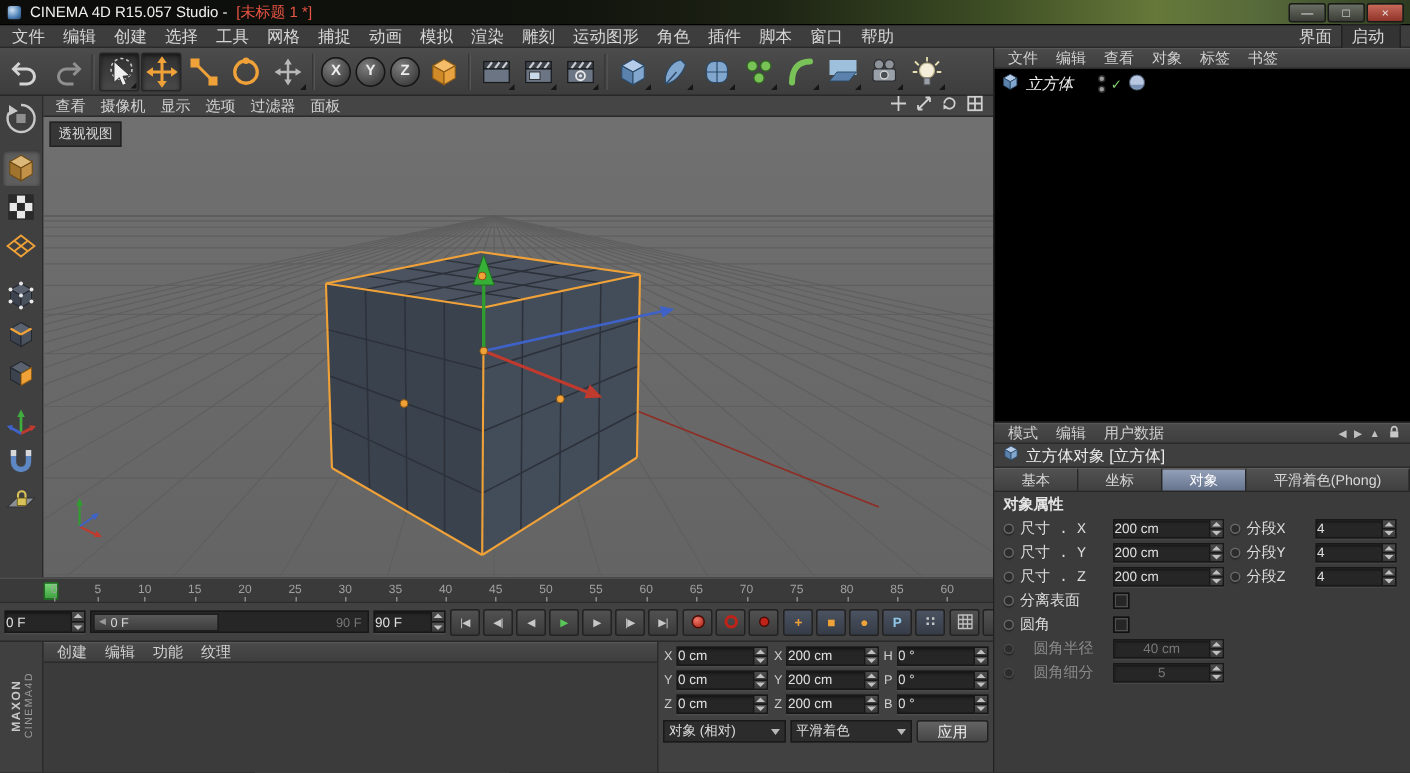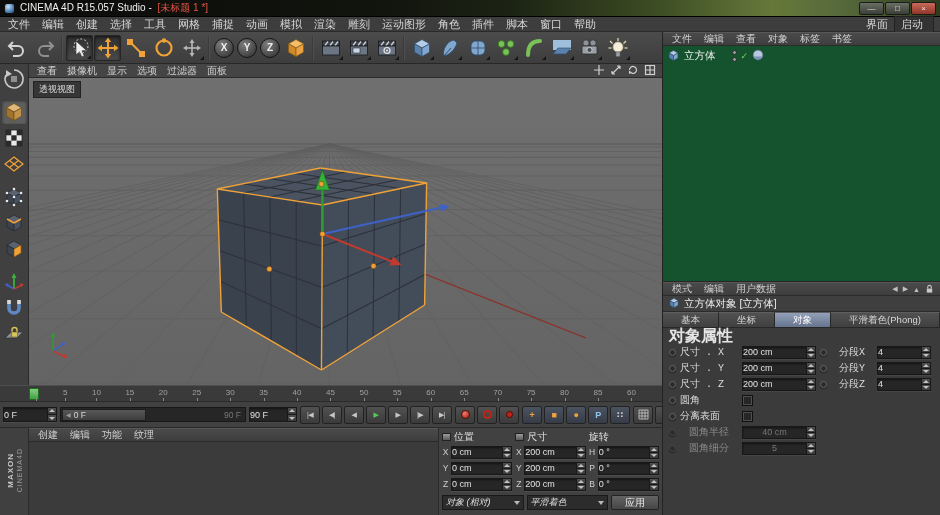--- a/index.html
+++ b/index.html
@@ -105,47 +105,47 @@
   .coords { width:224px; border-left:1px solid #2b2b2b; background:#414141; padding:2px 3px; display:flex; flex-direction:column; gap:2px; flex:none; }
   .coord-head { display:flex; gap:3px; height:13px; }
   .chead { flex:1; display:flex; align-items:center; gap:3px; color:#e0e0e0; font-size:10px; }
   .hicon { width:9px; height:8px; background:linear-gradient(#9a9a9a,#5a5a5a); border:1px solid #222; flex:none; }
   .coord-row { display:flex; gap:3px; height:14px; }
   .ccell { flex:1; display:flex; align-items:center; gap:2px; min-width:0; }
   .caxis { width:7px; font-size:8.5px; color:#cfcfcf; text-align:center; flex:none; }
   .cfield { flex:1; height:13px; min-width:0; }
   .coord-bottom { display:flex; gap:3px; margin-top:2px; height:15px; }
   .dropdown { flex:1; display:flex; align-items:center; background:#2c2c2c; border:1px solid #191919; font-size:9px; color:#ddd; padding:0 3px; gap:2px; min-width:0; }
-  .dval { flex:1; white-space:nowrap; overflow:hidden;font-style:italic; }
+  .dval { flex:1; white-space:nowrap; overflow:hidden; }
   .dd-arrow { width:0; height:0; border-left:3px solid transparent; border-right:3px solid transparent; border-top:4px solid #b8b8b8; flex:none; }
   .applybtn { width:48px; background:linear-gradient(#646464,#464646); border:1px solid #222; border-radius:2px; color:#ececec; font-size:10px;
     display:flex; align-items:center; justify-content:center; flex:none; }
 
   
   .om { height:250px; display:flex; flex-direction:column; border-bottom:1px solid #272727; flex:none; }
-  .om-list { flex:1; background:#14532d; padding-top:2px; }
+  .om-list { flex:1; background:#000000; padding-top:2px;font-style:italic; }
   .om-row { height:16px; display:flex; align-items:center; padding:0 4px; gap:4px; font-size:10.5px; color:#eeeeee; }
   .om-dots { display:flex; flex-direction:column; gap:2px; margin-left:12px; }
   .om-dots i { width:5px; height:5px; border-radius:50%; background:#9a9a9a; border:1px solid #2a2a2a; }
   .om-check { color:#7ed06a; font-size:9px; font-weight:bold; }
 
   
   .am { flex:1; display:flex; flex-direction:column; background:#3b3b3b; min-height:0; }
   .am-navicons { margin-left:auto; display:flex; gap:5px; align-items:center; color:#c0c0c0; font-size:7px; padding-right:3px; }
   .am-title { height:16px; display:flex; align-items:center; gap:4px; padding:0 5px; font-size:10.5px; color:#ececec; background:#3f3f3f; border-bottom:1px solid #2b2b2b; flex:none; }
   .am-tabs { display:flex; height:16px; border-bottom:1px solid #272727; background:#383838; flex:none; }
   .am-tab { display:flex; align-items:center; justify-content:center; font-size:9.5px; color:#d8d8d8;
     background:linear-gradient(#515151,#404040); border-right:1px solid #272727; border-top:1px solid #5e5e5e; width:56px; flex:none; }
   .am-tab:last-child { flex:1; width:auto; }
   .am-tab.active { background:linear-gradient(#93a0b8,#67748e); color:#ffffff; }
-  .am-section { height:16px; display:flex; align-items:center; padding:0 6px; font-size:16px; font-weight:bold; color:#e4e4e4; flex:none; }
+  .am-section { height:16px; display:flex; align-items:center; padding:0 6px; font-size:10px; font-weight:bold; color:#e4e4e4; flex:none; }
   .arow { height:16px; display:flex; align-items:center; gap:4px; padding-left:6px; font-size:10px; color:#dcdcdc; flex:none; }
   .dot { width:7px; height:7px; border-radius:50%; background:#2c2c2c; border:1px solid #686868; flex:none; box-shadow:0 1px 1px rgba(0,0,0,.4); }
   .albl { width:58px; white-space:nowrap; overflow:hidden; flex:none;font-family:Liberation Mono, monospace; }
-  .albl.seg { width:42px;text-align:center; }
+  .albl.seg { width:42px; }
   .afield { width:74px; height:13px; flex:none; }
   .afield.segf { width:54px; }
   .cb { width:11px; height:11px; background:#262626; border:1px solid #101010; box-shadow:inset 0 0 0 1px #4e4e4e; flex:none; }
   .arow.disabled { color:#8a8a8a;text-align:center; }
   .arow.disabled .fval { color:#777; }
   .arow.disabled .dot { border-color:#4a4a4a; }
 </style>
 </head>
 <body>
 
@@ -685,33 +685,20 @@
         <div class="materials">
           <div class="sub-menubar">
               <span class="menu-item">创建</span>
               <span class="menu-item">编辑</span>
               <span class="menu-item">功能</span>
               <span class="menu-item">纹理</span>
             </div>
           <div class="mat-body"></div>
         </div>
         <div class="coords">
-          <div class="coord-head">
-            <div class="chead">
-                <span class="hicon"></span>
-                <span>位置</span>
-              </div>
-            <div class="chead">
-                <span class="hicon"></span>
-                <span>尺寸</span>
-              </div>
-            <div class="chead">
-                <span>旋转</span>
-              </div>
-          </div>
           <div class="coord-row">
             <div class="ccell">
                 <span class="caxis">X</span>
                 <div class="fld cfield">
                   <span class="fval">0 cm</span>
                   <span class="fstep">
                     <i class="up"></i>
                     <i class="dn"></i>
                   </span>
                 </div>
@@ -935,26 +922,26 @@
           <div class="fld afield segf">
               <span class="fval">4</span>
               <span class="fstep">
                 <i class="up"></i>
                 <i class="dn"></i>
               </span>
             </div>
         </div>
         <div class="arow">
           <span class="dot"></span>
-          <span class="albl">圆角</span>
+          <span class="albl">分离表面</span>
           <span class="cb"></span>
         </div>
         <div class="arow">
           <span class="dot"></span>
-          <span class="albl">分离表面</span>
+          <span class="albl">圆角</span>
           <span class="cb"></span>
         </div>
         <div class="arow disabled">
           <span class="dot"></span>
           <span class="albl">圆角半径</span>
           <div class="fld afield">
               <span class="fval">40 cm</span>
               <span class="fstep">
                 <i class="up"></i>
                 <i class="dn"></i>

